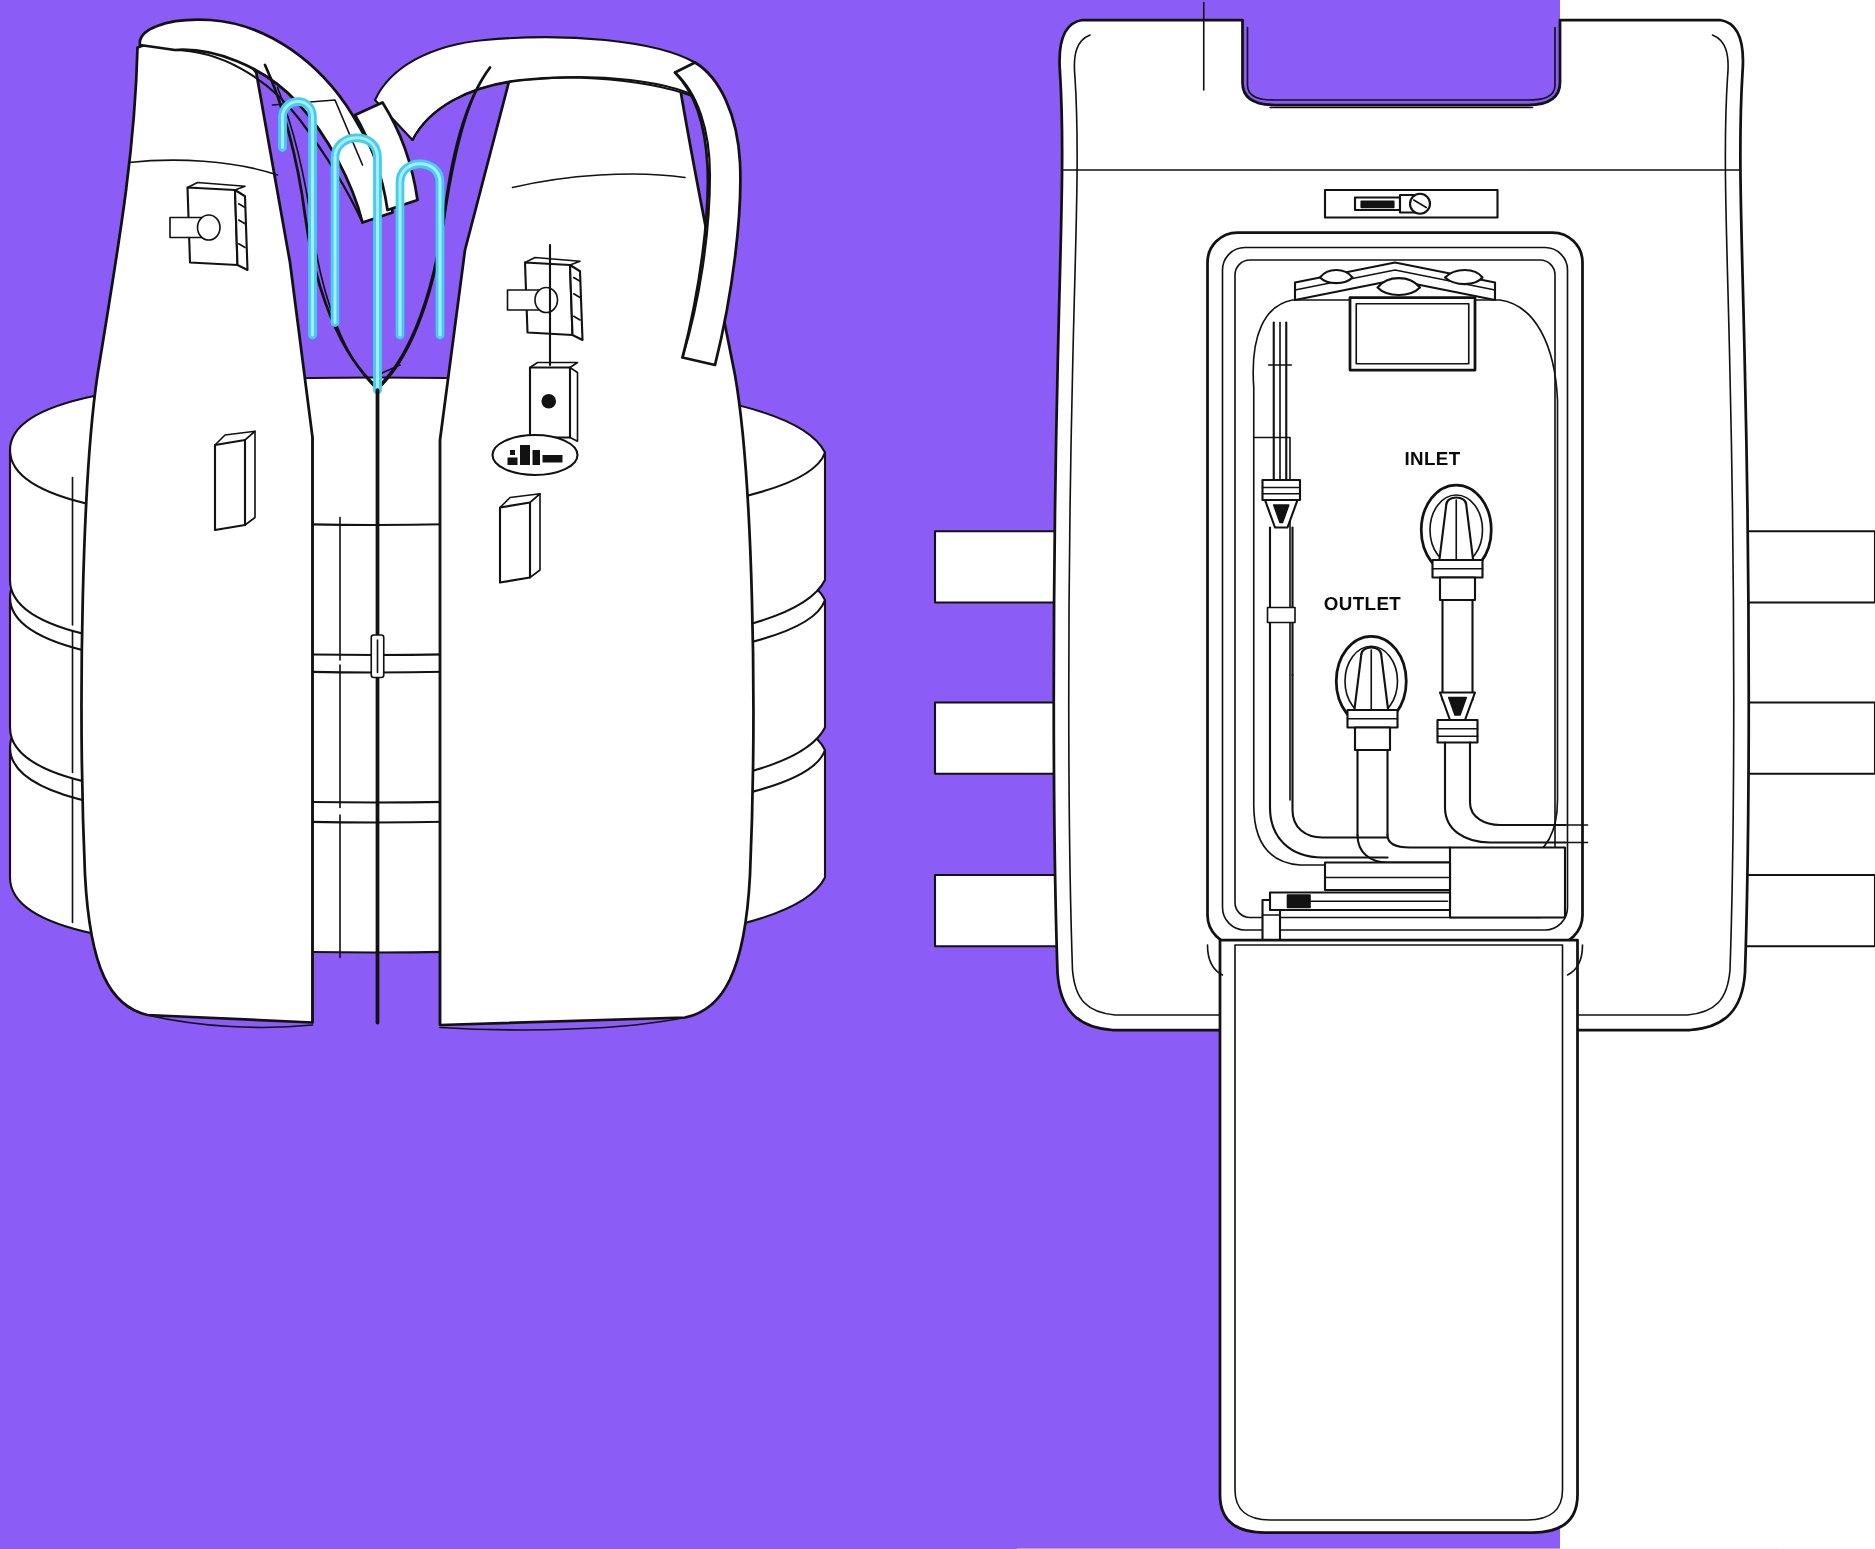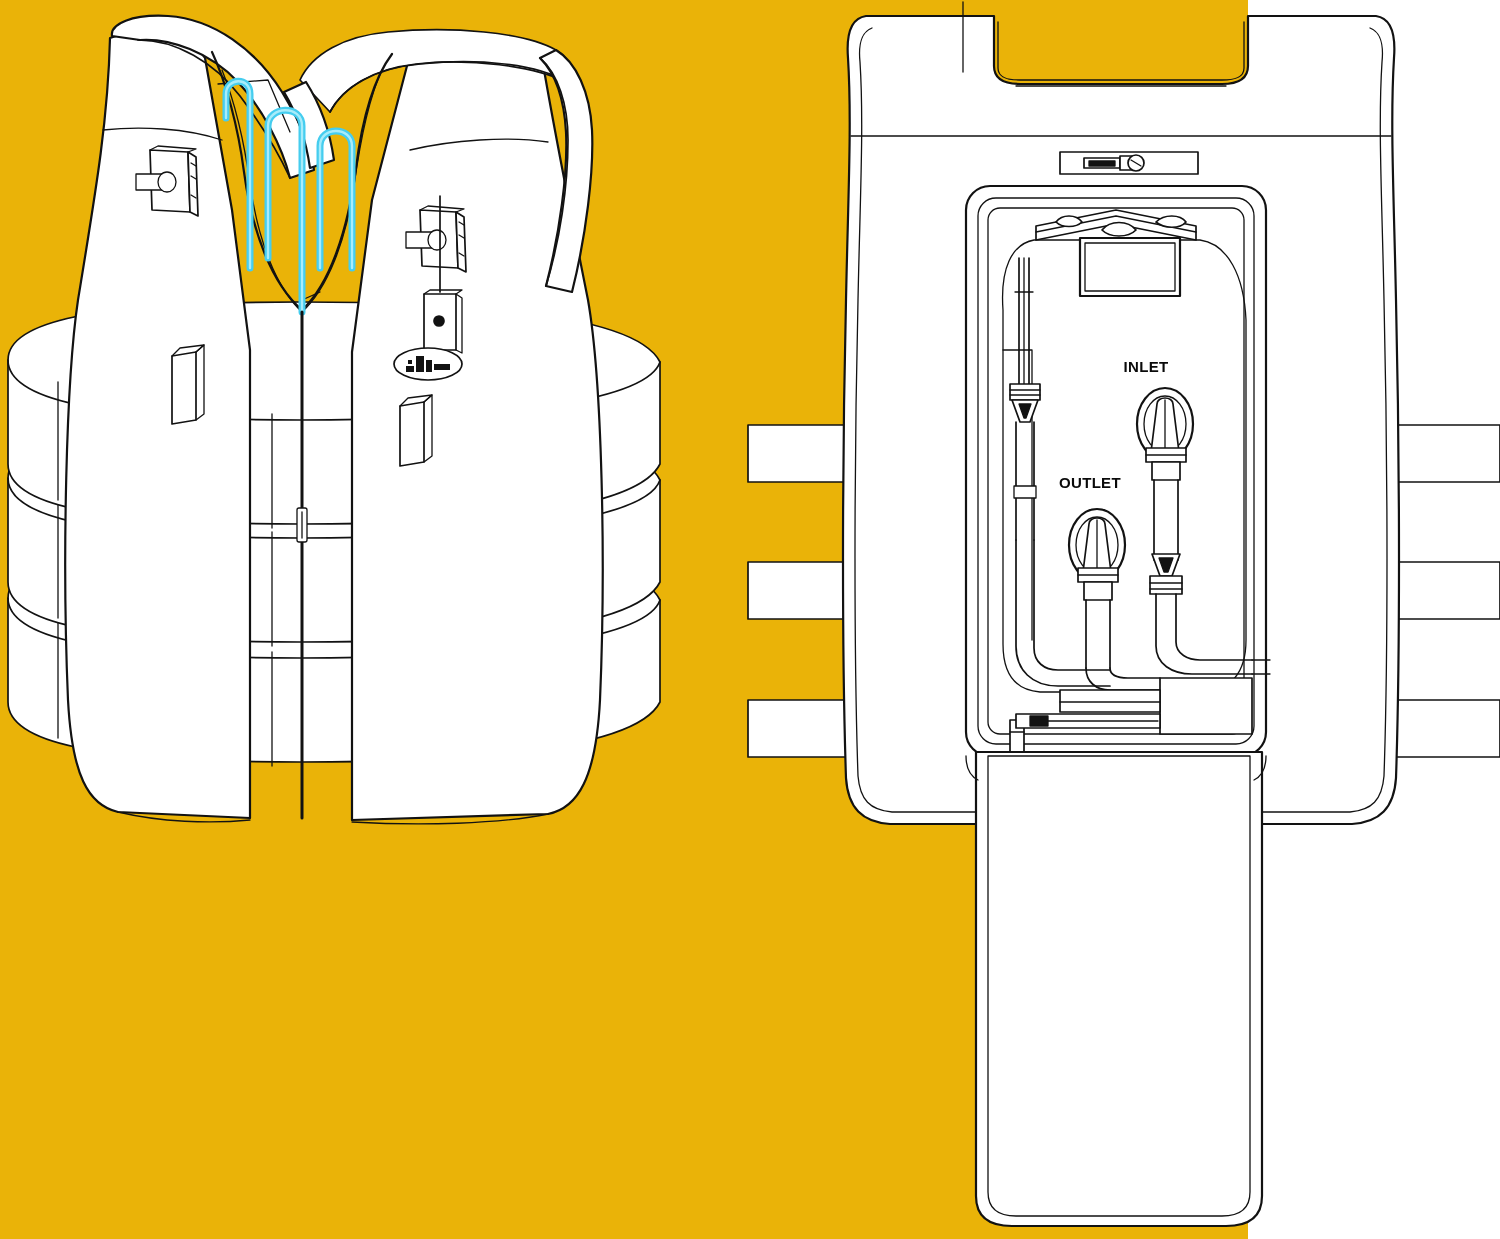--- a/index.html
+++ b/index.html
@@ -11,21 +11,21 @@
   body {
     width: 1500px;
     height: 1239px;
     overflow: hidden;
     font-family: "Liberation Sans", sans-serif;
   }
   #diagram-root {
     position: relative;
     width: 1248px;
     height: 1239px;
-    background: #eab308;
+    background: #8b5cf6;
   }
   #diagram-svg {
     display: block;
     width: 1500px;
     height: 1239px;
   }
   .ln {
     fill: none;
     stroke: #121212;
     stroke-linecap: round;

